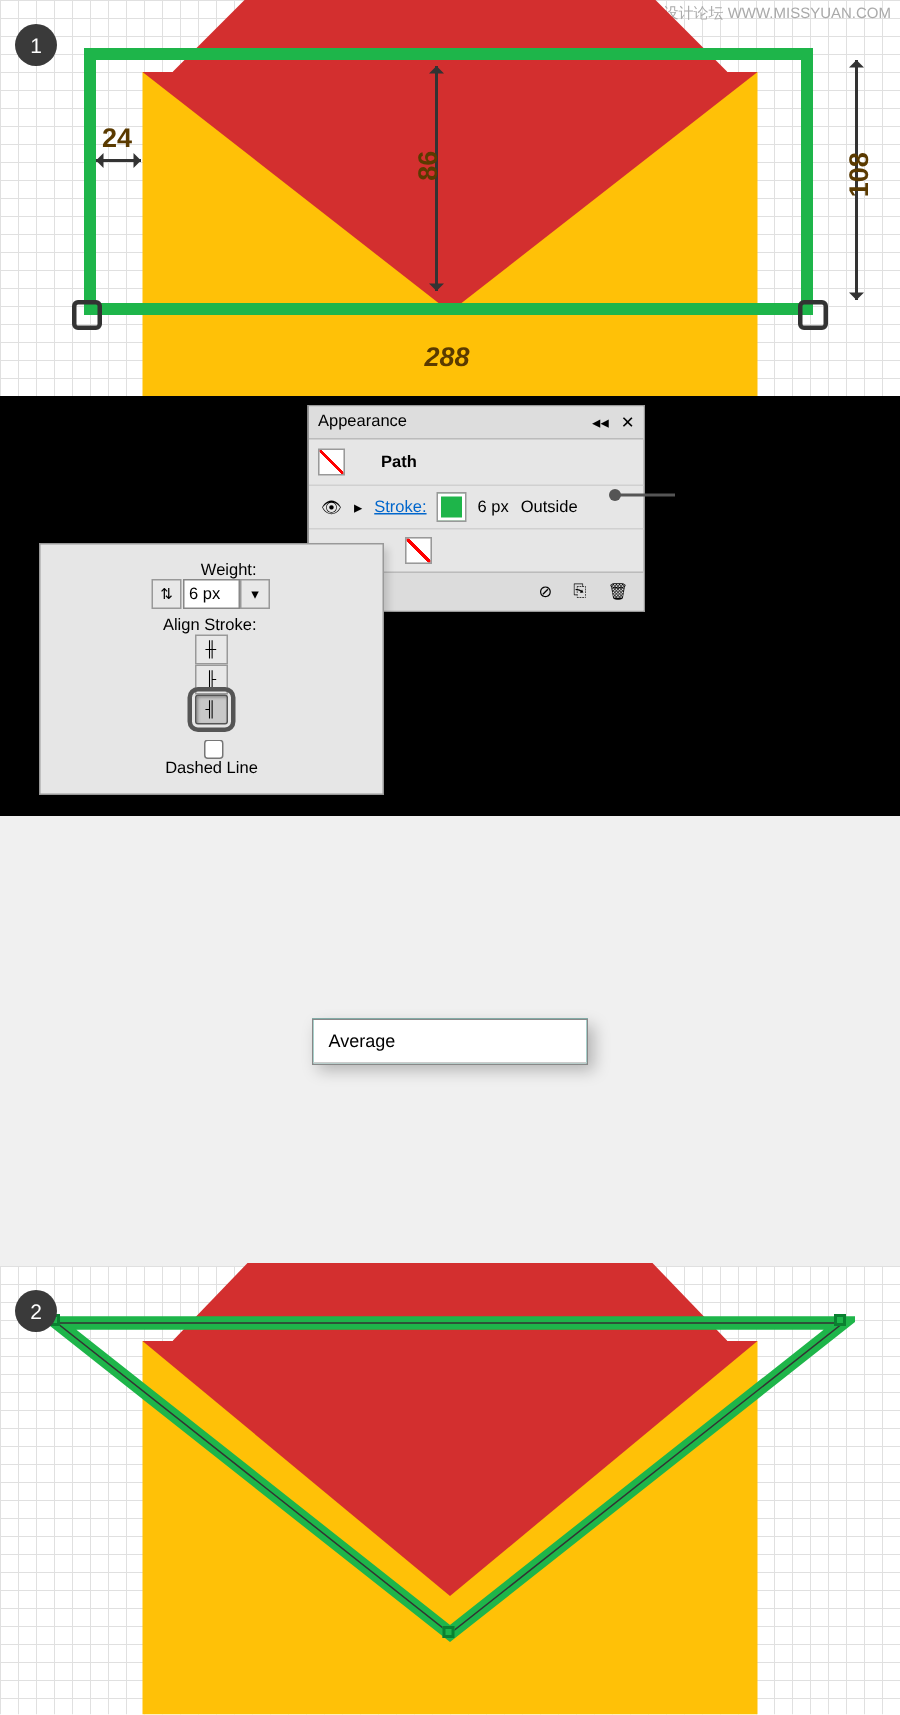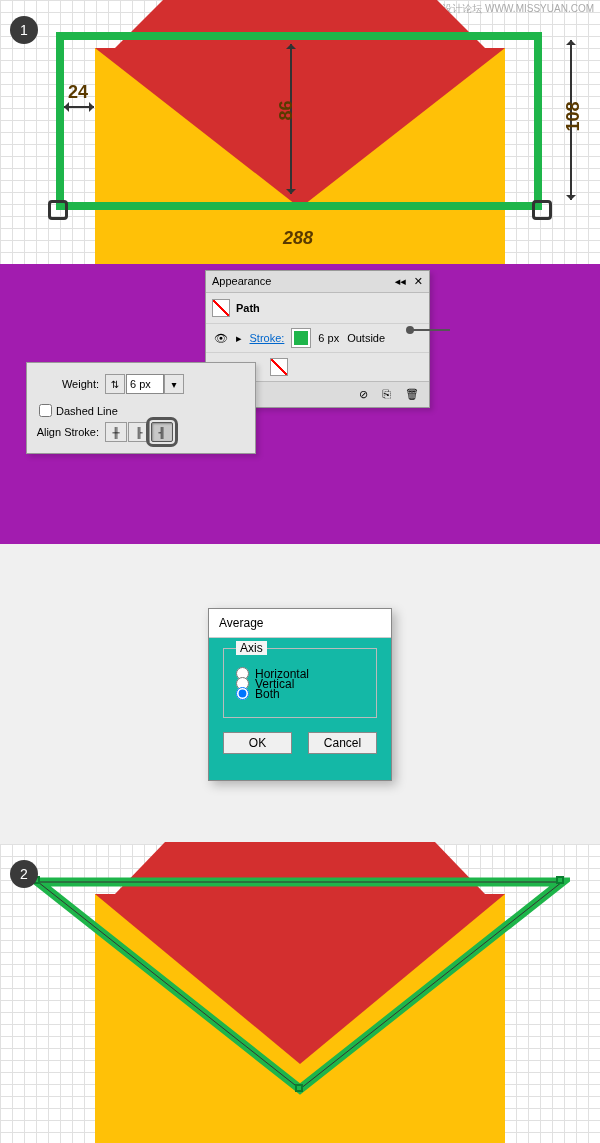--- a/index.html
+++ b/index.html
@@ -7,21 +7,21 @@
 
 .grid {
   background-color: #fff;
   background-image:
     linear-gradient(#e0e0e0 1px, transparent 1px),
     linear-gradient(90deg, #e0e0e0 1px, transparent 1px);
   background-size: 12px 12px;
   position: relative;
 }
 .section1 { height: 264px; }
-.section-mid { background: #a21caf; height: 280px; position: relative; }
+.section-mid { background: #000000; height: 280px; position: relative; }
 .section-avg { background: #f0f0f0; height: 300px; position: relative; display: flex; align-items: center; justify-content: center; }
 .section2 { height: 299px; }
 
 .step-badge {
   position: absolute; width: 28px; height: 28px; border-radius: 50%;
   background: #3a3a3a; color: #fff; font-size: 14px; display: flex;
   align-items: center; justify-content: center; z-index: 10;
 }
 
 .envelope-body { position: absolute; background: #ffc107; }
@@ -60,21 +60,21 @@
   position: absolute; right: 6px; top: 2px; font-size: 10px; color: #aaa;
 }
 
 
 .panel {
   position: absolute; background: #e6e6e6; border: 1px solid #999;
   box-shadow: 3px 3px 5px rgba(0,0,0,0.15); font-size: 11px;
 }
 .appearance { left: 205px; top: 6px; width: 225px; }
 .panel-tabs { padding: 4px 6px; background: #ddd; border-bottom: 1px solid #bbb; display:flex; justify-content: space-between;}
-.panel-title { padding: 6px; display: flex; align-items: center; gap: 6px; }
+.panel-title { padding: 6px; display: flex; align-items: center; gap: 24px; }
 .swatch { width: 18px; height: 18px; border: 1px solid #999; }
 .swatch.green { background: #1eb54a; border: 2px solid #fff; outline: 1px solid #999;}
 .swatch.none {
   background: linear-gradient(to top right, #fff 45%, red 45%, red 55%, #fff 55%);
   border: 1px solid #999;
 }
 .panel-row {
   padding: 5px 8px; display: flex; align-items: center; gap: 8px;
   border-top: 1px solid #d0d0d0;
 }
@@ -83,21 +83,21 @@
 
 .rgb-box {
   position: absolute; left: 447px; top: 40px; background: #3a3a3a; color: #fff;
   padding: 8px 10px; font-size: 12px; line-height: 1.4; border-radius: 2px;
 }
 .rgb-conn { position:absolute; left:410px; top:65px; width:40px; height:2px; background:#555;}
 .rgb-conn::before{content:'';position:absolute;left:-4px;top:-3px;width:8px;height:8px;border-radius:50%;background:#555;}
 
 
 .stroke-panel { left: 26px; top: 98px; width: 230px; padding: 6px; }
-.form-row { display: flex; align-items: center; margin: 5px 0; font-size: 11px; }
+.form-row { display: flex; align-items: center; margin: 5px 0; font-size: 11px; flex-direction: column; }
 .form-row label { width: 72px; text-align: right; padding-right: 6px; }
 .small-input {
   width: 38px; border: 1px solid #888; background: #fff; font-size: 11px;
   padding: 1px 3px; text-align: left;
 }
 .dd { width:80px; display:flex; }
 .btn-icon {
   width: 22px; height: 20px; border: 1px solid #999; background: #e8e8e8;
   display: inline-flex; align-items: center; justify-content: center;
   font-size: 10px; margin-right: 1px;
@@ -189,57 +189,36 @@
 
   <div class="panel stroke-panel">
     <div class="form-row">
       <label>Weight:</label>
       <div class="dd">
         <div class="btn-icon">⇅</div>
         <input class="small-input" value="6 px" style="">
         <div class="btn-icon">▾</div>
       </div>
     </div>
-    <div class="form-row" style="margin-top:10px;">
-      <input type="checkbox" style="margin-left: 6px; margin-right: 4px;">
-      <span>Dashed Line</span>
-    </div>
     <div class="form-row">
       <label>Align Stroke:</label>
       <div class="btn-icon">╫</div>
       <div class="btn-icon">╟</div>
       <div class="btn-icon active highlight-btn">╢</div>
     </div>
+    <div class="form-row" style="margin-top:10px;">
+      <input type="checkbox" style="margin-left: 6px; margin-right: 4px;">
+      <span>Dashed Line</span>
+    </div>
   </div>
 </div>
 
 <div class="section-avg">
   <div class="dialog">
     <div class="dialog-title">Average</div>
-    <div class="dialog-body">
-      <div class="fieldset">
-        <span class="legend">Axis</span>
-        <div class="radio-row">
-            <input type="radio" name="ax" style="">
-            <span>Horizontal</span>
-          </div>
-        <div class="radio-row">
-            <input type="radio" name="ax" style="">
-            <span>Vertical</span>
-          </div>
-        <div class="radio-row">
-            <input type="radio" name="ax" checked="" style="">
-            <span>Both</span>
-          </div>
-      </div>
-      <div class="dialog-buttons">
-        <button class="dlg-btn">OK</button>
-        <button class="dlg-btn">Cancel</button>
-      </div>
-    </div>
   </div>
 </div>
 
 <div class="grid section2">
   <div class="step-badge" style="left:10px;top:16px;">2</div>
 
   <svg class="envelope-flap" style="left:115px;top:-2px;" width="370" height="52">
     <polygon points="50,0 320,0 370,52 0,52" fill="#d32f2f"></polygon>
   </svg>
   <div class="envelope-body" style="left:95px;top:50px;width:410px;height:249px;"></div>

